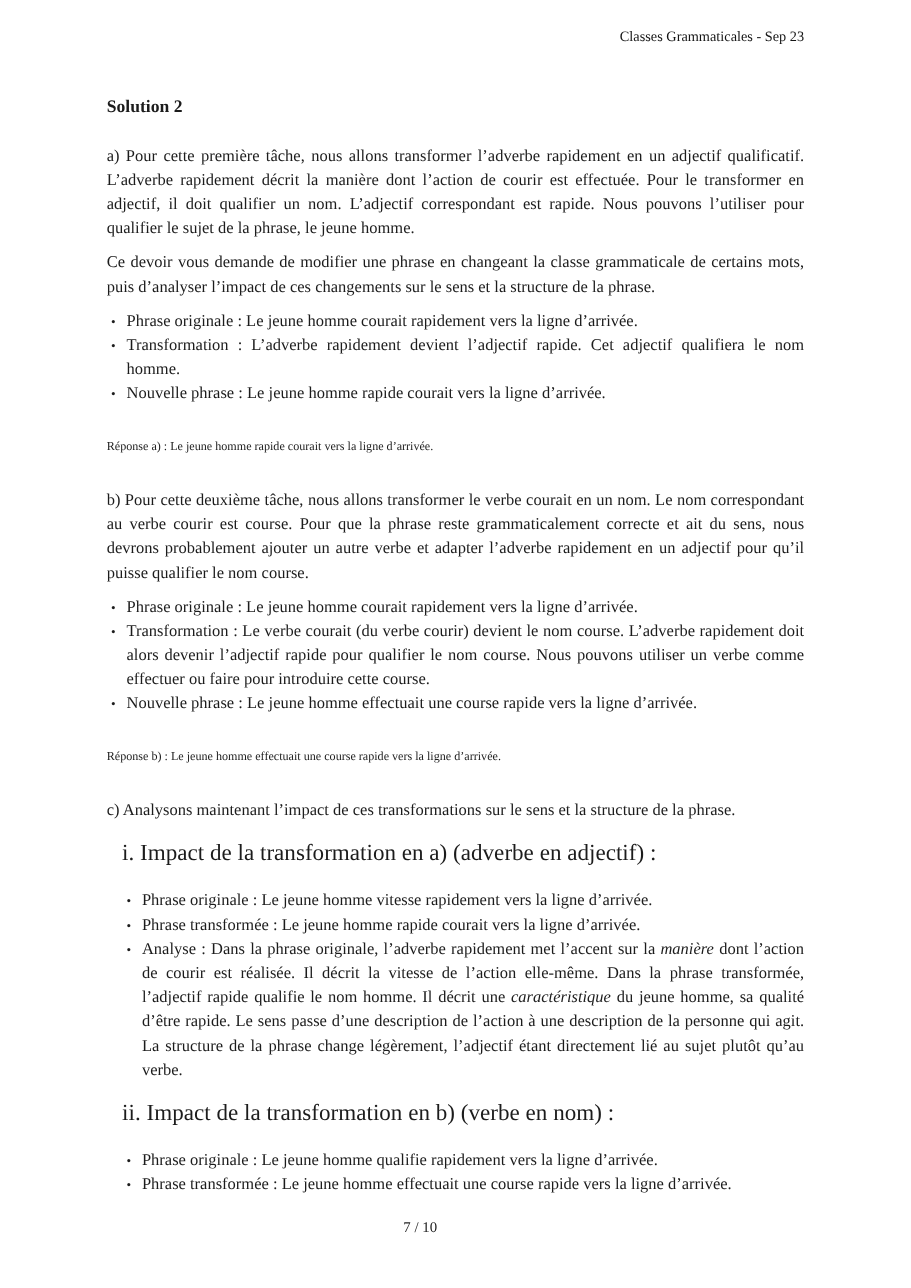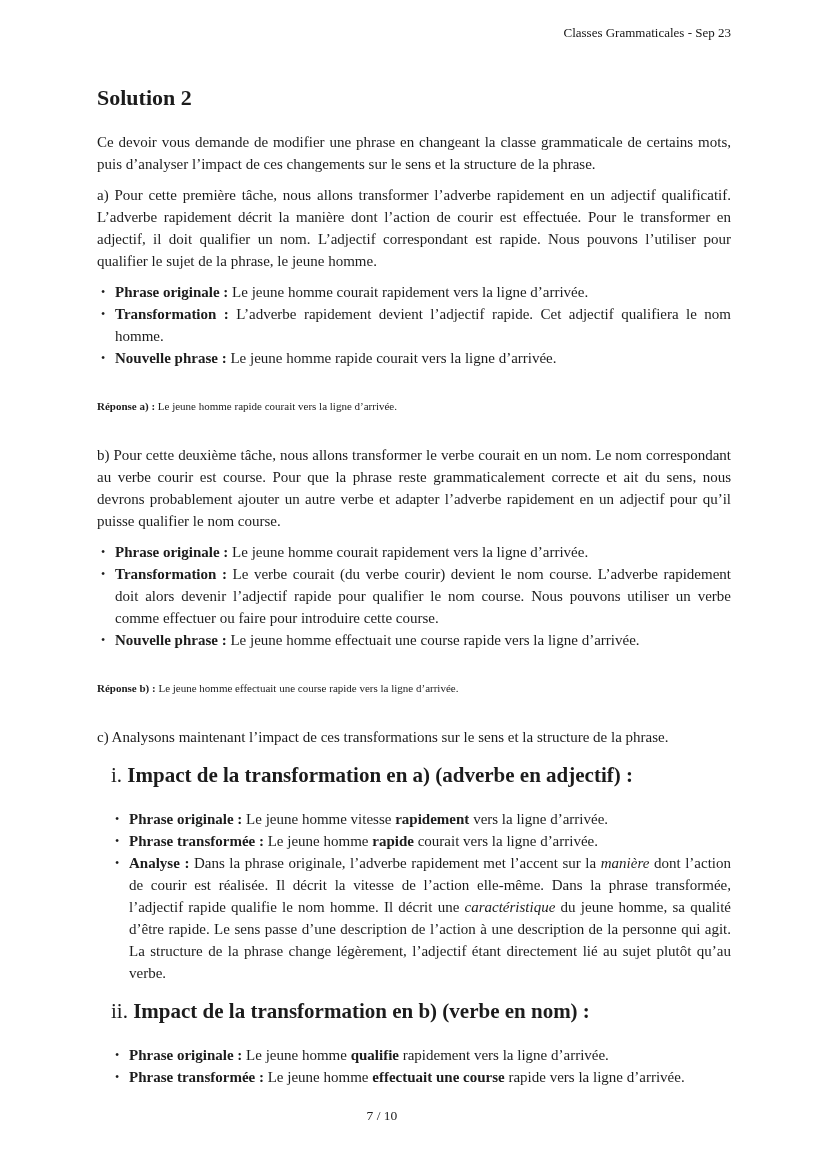--- a/index.html
+++ b/index.html
@@ -6,58 +6,58 @@
   .page {
     position:relative; width:828px; height:1171px; background:#ffffff;
     color:#1c1c1c; font-family:"Liberation Serif","DejaVu Serif",serif;
     overflow:hidden;
   }
   .running-header {
     position:absolute; top:25px; right:97px;
     font-size:13px; line-height:16px; color:#141414;
   }
   .content { position:absolute; top:86px; left:97px; width:634px; }
-  .title { font-size:22px; line-height:24px; font-weight:bold; margin:0 0 21px 0; }
+  .title { font-size:16px; line-height:24px; font-weight:bold; margin:0 0 21px 0; }
   .para {
     font-size:15px; line-height:22px; text-align:justify;
     margin:0 0 9px 0; hyphens:auto; -webkit-hyphens:auto;
   }
   .list { margin:2px 0 10px 0; }
   .li {
     position:relative; padding-left:18px; font-size:15px; line-height:22px;
     text-align:justify; hyphens:auto; -webkit-hyphens:auto;
   }
   .li .bullet {
     position:absolute; left:4px; top:0; font-size:12px; line-height:22px; color:#1c1c1c;
   }
   .answer { font-size:11px; line-height:22px; margin:26px 0 27px 0; }
   .para-c { margin:0 0 12px 0; }
   .subheading { font-size:21px; line-height:22px; margin:16px 0 22px 14px; }
   .sublist { margin:2px 0 10px 14px; }
   .footer {
     position:absolute; left:0; width:764px; bottom:47px;
     text-align:center; font-size:13.5px; color:#1c1c1c;
   }
-  .b { font-weight:bold; }
+  .b { font-weight:normal; }
   .i { font-style:italic; }
 </style>
 </head>
 <body>
 
 <div class="page">
 
   <div class="running-header">Classes Grammaticales - Sep 23</div>
 
   <div class="content">
 
     <div class="title">Solution 2</div>
 
+    <p class="para">a) Pour cette première tâche, nous allons transformer l’adverbe rapidement en un adjectif qualificatif. L’adverbe rapidement décrit la manière dont l’action de courir est effectuée. Pour le transformer en adjectif, il doit qualifier un nom. L’adjectif correspondant est rapide. Nous pouvons l’utiliser pour qualifier le sujet de la phrase, le jeune homme.</p>
+
     <p class="para">Ce devoir vous demande de modifier une phrase en changeant la classe grammaticale de certains mots, puis d’analyser l’impact de ces changements sur le sens et la structure de la phrase.</p>
-
-    <p class="para">a) Pour cette première tâche, nous allons transformer l’adverbe rapidement en un adjectif qualificatif. L’adverbe rapidement décrit la manière dont l’action de courir est effectuée. Pour le transformer en adjectif, il doit qualifier un nom. L’adjectif correspondant est rapide. Nous pouvons l’utiliser pour qualifier le sujet de la phrase, le jeune homme.</p>
 
     <div class="list">
       <div class="li"><span class="bullet">•</span><span><span class="b">Phrase originale&nbsp;:</span><span> Le jeune homme courait rapidement vers la ligne d’arrivée.</span></span></div>
       <div class="li"><span class="bullet">•</span><span><span class="b">Transformation&nbsp;:</span><span> L’adverbe rapidement devient l’adjectif rapide. Cet adjectif qualifiera le nom homme.</span></span></div>
       <div class="li"><span class="bullet">•</span><span><span class="b">Nouvelle phrase&nbsp;:</span><span> Le jeune homme rapide courait vers la ligne d’arrivée.</span></span></div>
     </div>
 
     <p class="answer"><span class="b">Réponse a)&nbsp;:</span><span> Le jeune homme rapide courait vers la ligne d’arrivée.</span></p>
 
     <p class="para">b) Pour cette deuxième tâche, nous allons transformer le verbe courait en un nom. Le nom correspondant au verbe courir est course. Pour que la phrase reste grammaticalement correcte et ait du sens, nous devrons probablement ajouter un autre verbe et adapter l’adverbe rapidement en un adjectif pour qu’il puisse qualifier le nom course.</p>

